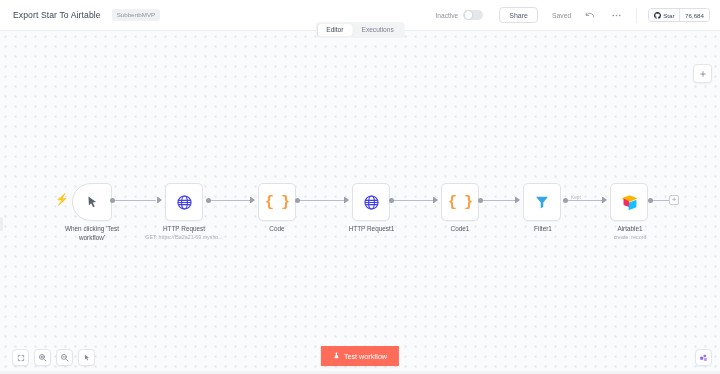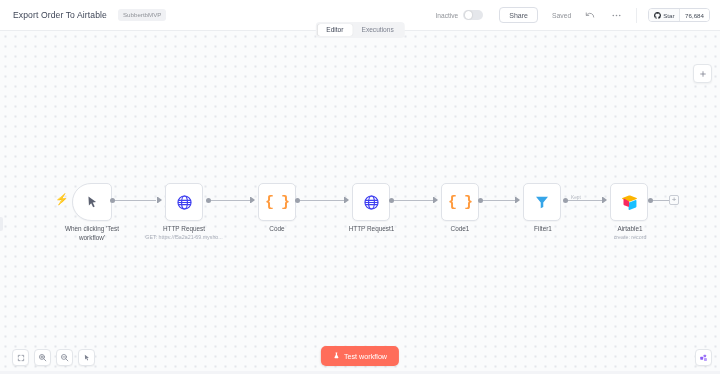--- a/index.html
+++ b/index.html
@@ -226,21 +226,21 @@
     display: flex; align-items: center; justify-content: center;
     cursor: pointer; box-shadow: 0 1px 1px rgba(0,0,0,.04);
     color: #7d8290;
   }
 
   
   .test-btn {
     position: absolute; left: 50%; bottom: 8px;
     transform: translateX(-50%);
     background: #ff6d5a; color: #fff;
-    border: none; border-radius: 5px;
+    border: none; border-radius: 0;
     font-size: 7.2px;
     padding: 5.5px 12px;
     display: flex; align-items: flex-start; gap: 4px;
     cursor: pointer; z-index: 45;
     box-shadow: 0 1px 2px rgba(0,0,0,.08);
     font-family: "Liberation Sans", sans-serif;
   }
 
   
   .assistant-btn {
@@ -255,21 +255,21 @@
   
   .edge-hint-l { position:absolute; left:0; top:186px; width:3px; height:14px; background:#eceef2; border-radius:0 2px 2px 0;}
   .bottom-strip { position:absolute; left:0; bottom:0; width:720px; height:3px; background:#f3f4f7; }
 </style>
 </head>
 <body>
 
 <div class="app">
 
   <div class="header">
-    <span class="wf-title">Export Order To Airtable</span>
+    <span class="wf-title">Export Star To Airtable</span>
     <span class="wf-tag">SubbertbMVP</span>
 
     <div class="header-right">
 
       <div class="hr-item">
         <span class="inactive-label">Inactive</span>
         <div class="toggle">
           <div class="knob"></div>
         </div>
       </div>

